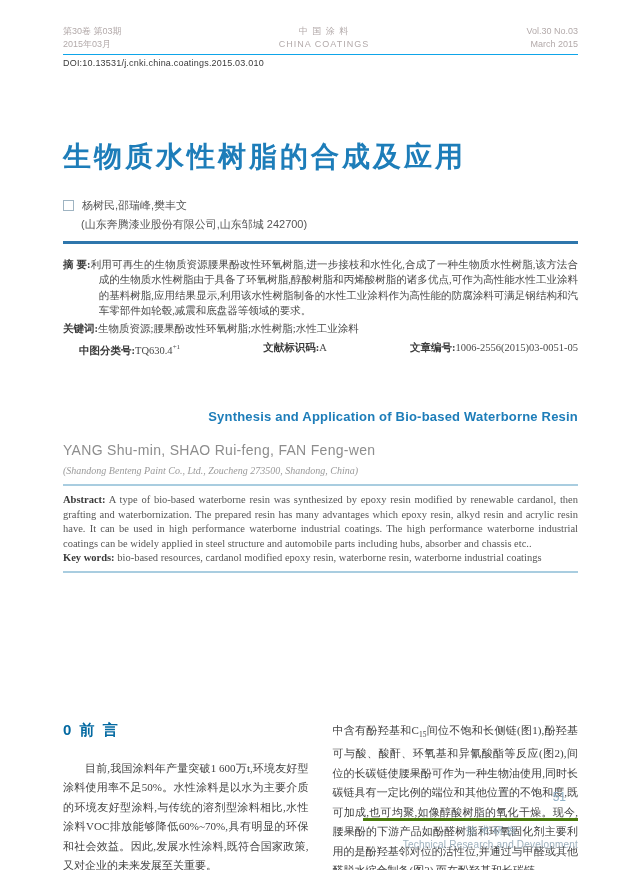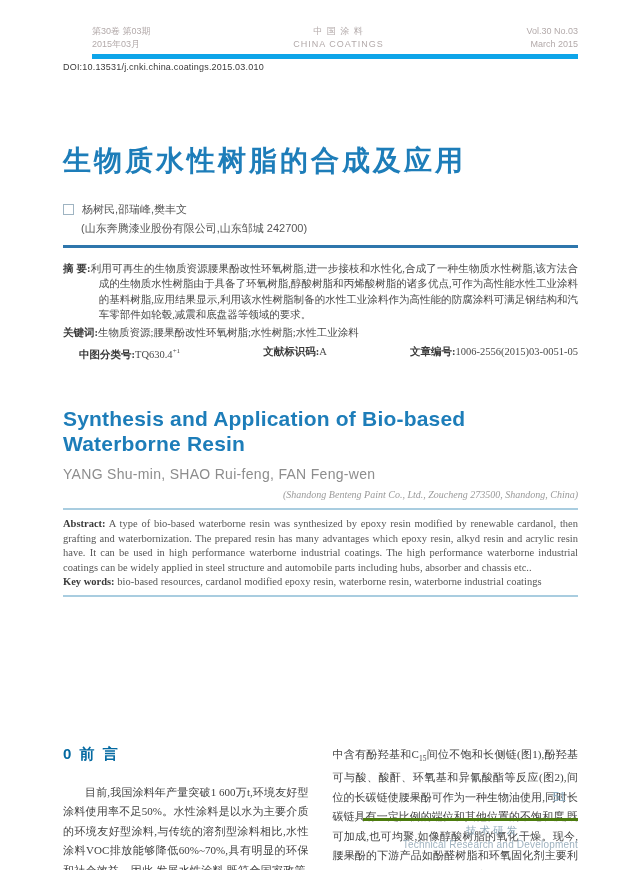--- a/index.html
+++ b/index.html
@@ -11,21 +11,21 @@
     overflow:hidden;
     font-family:"Liberation Sans","DejaVu Sans",sans-serif;
     color:#3f3f3f;
   }
   .content{position:absolute;left:63px;right:63px;top:25px;}
 
   
   .jheader{
     display:flex;justify-content:space-between;align-items:flex-start;
     font-size:9px;line-height:13px;color:#b3aaaa;
-    border-bottom:5px solid #0ea5e9;padding-bottom:3px;margin-left:29px;
+    border-bottom:1px solid #0ea5e9;padding-bottom:3px;
   }
   .jheader .col{white-space:nowrap;}
   .jheader .col.center{text-align:center;letter-spacing:1px;}
   .jheader .col.right{text-align:right;}
   .doi{font-size:9px;color:#3a3a3a;margin-top:3px;letter-spacing:.2px;}
 
   
   .title-cn{
     margin-top:72px;
     font-size:28px;font-weight:bold;color:#1d7db9;
@@ -52,28 +52,27 @@
   .kw-cn{margin-top:2px;}
   .clc-row{
     display:flex;justify-content:space-between;
     margin-top:4px;white-space:nowrap;margin-left:16px;
   }
   sup.clc-sup{font-size:7px;}
 
   
   .title-en{
     margin-top:44px;
-    font-size:21px;font-weight:bold;color:#1d7db9;
-    line-height:25px;letter-spacing:.2px;
+    font-size:13px;font-weight:bold;color:#1d7db9;
+    line-height:30px;letter-spacing:.2px;text-align:right;
   }
   .authors-en{margin-top:10px;font-size:14px;color:#8d8d8d;letter-spacing:.3px;}
   .affil-en{
     margin-top:7px;font-size:10px;color:#9a9a9a;font-style:italic;
     font-family:"Liberation Serif","DejaVu Serif",serif;
-    text-align:right;
   }
   .rule-light{height:2px;background:#a9cde0;margin-top:8px;}
   .abs-en{
     margin-top:7px;
     font-family:"Liberation Serif","DejaVu Serif",serif;
     font-size:10.5px;line-height:14.5px;color:#565656;
     text-align:justify;
   }
   .abs-en .lbl{font-weight:bold;color:#3a3a3a;}
   .rule-light2{height:2px;background:#a9cde0;margin-top:5px;}

